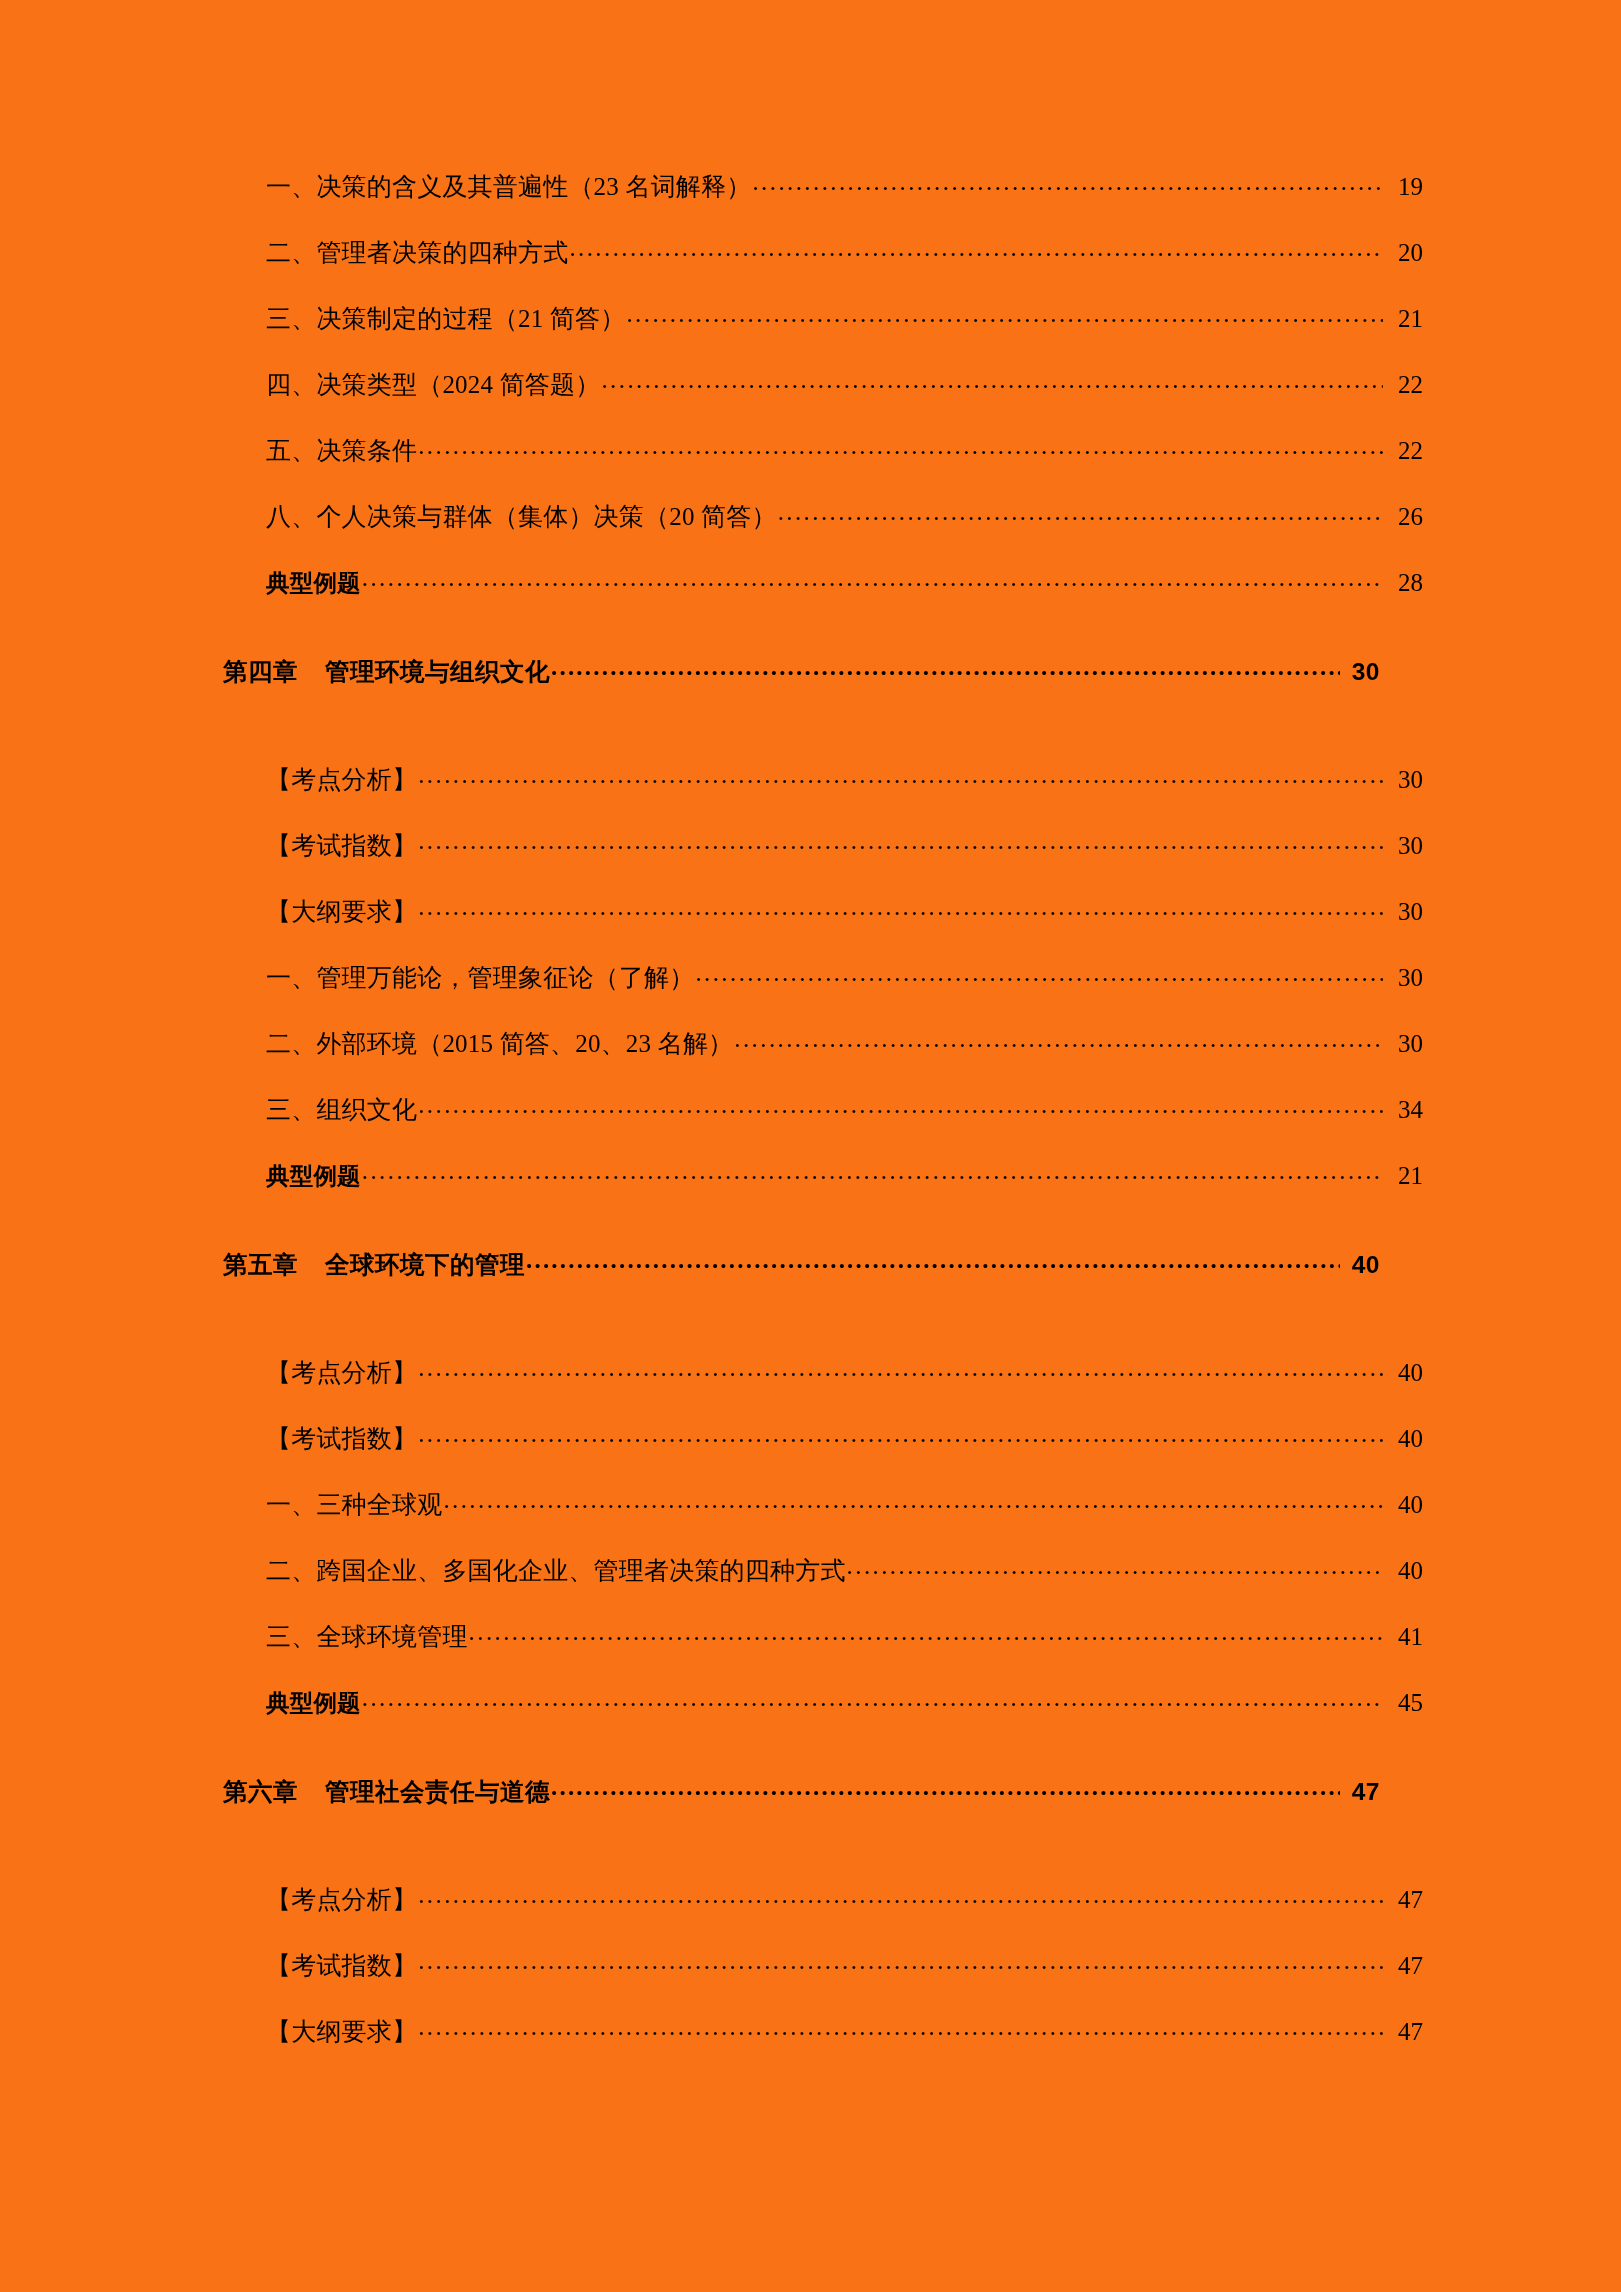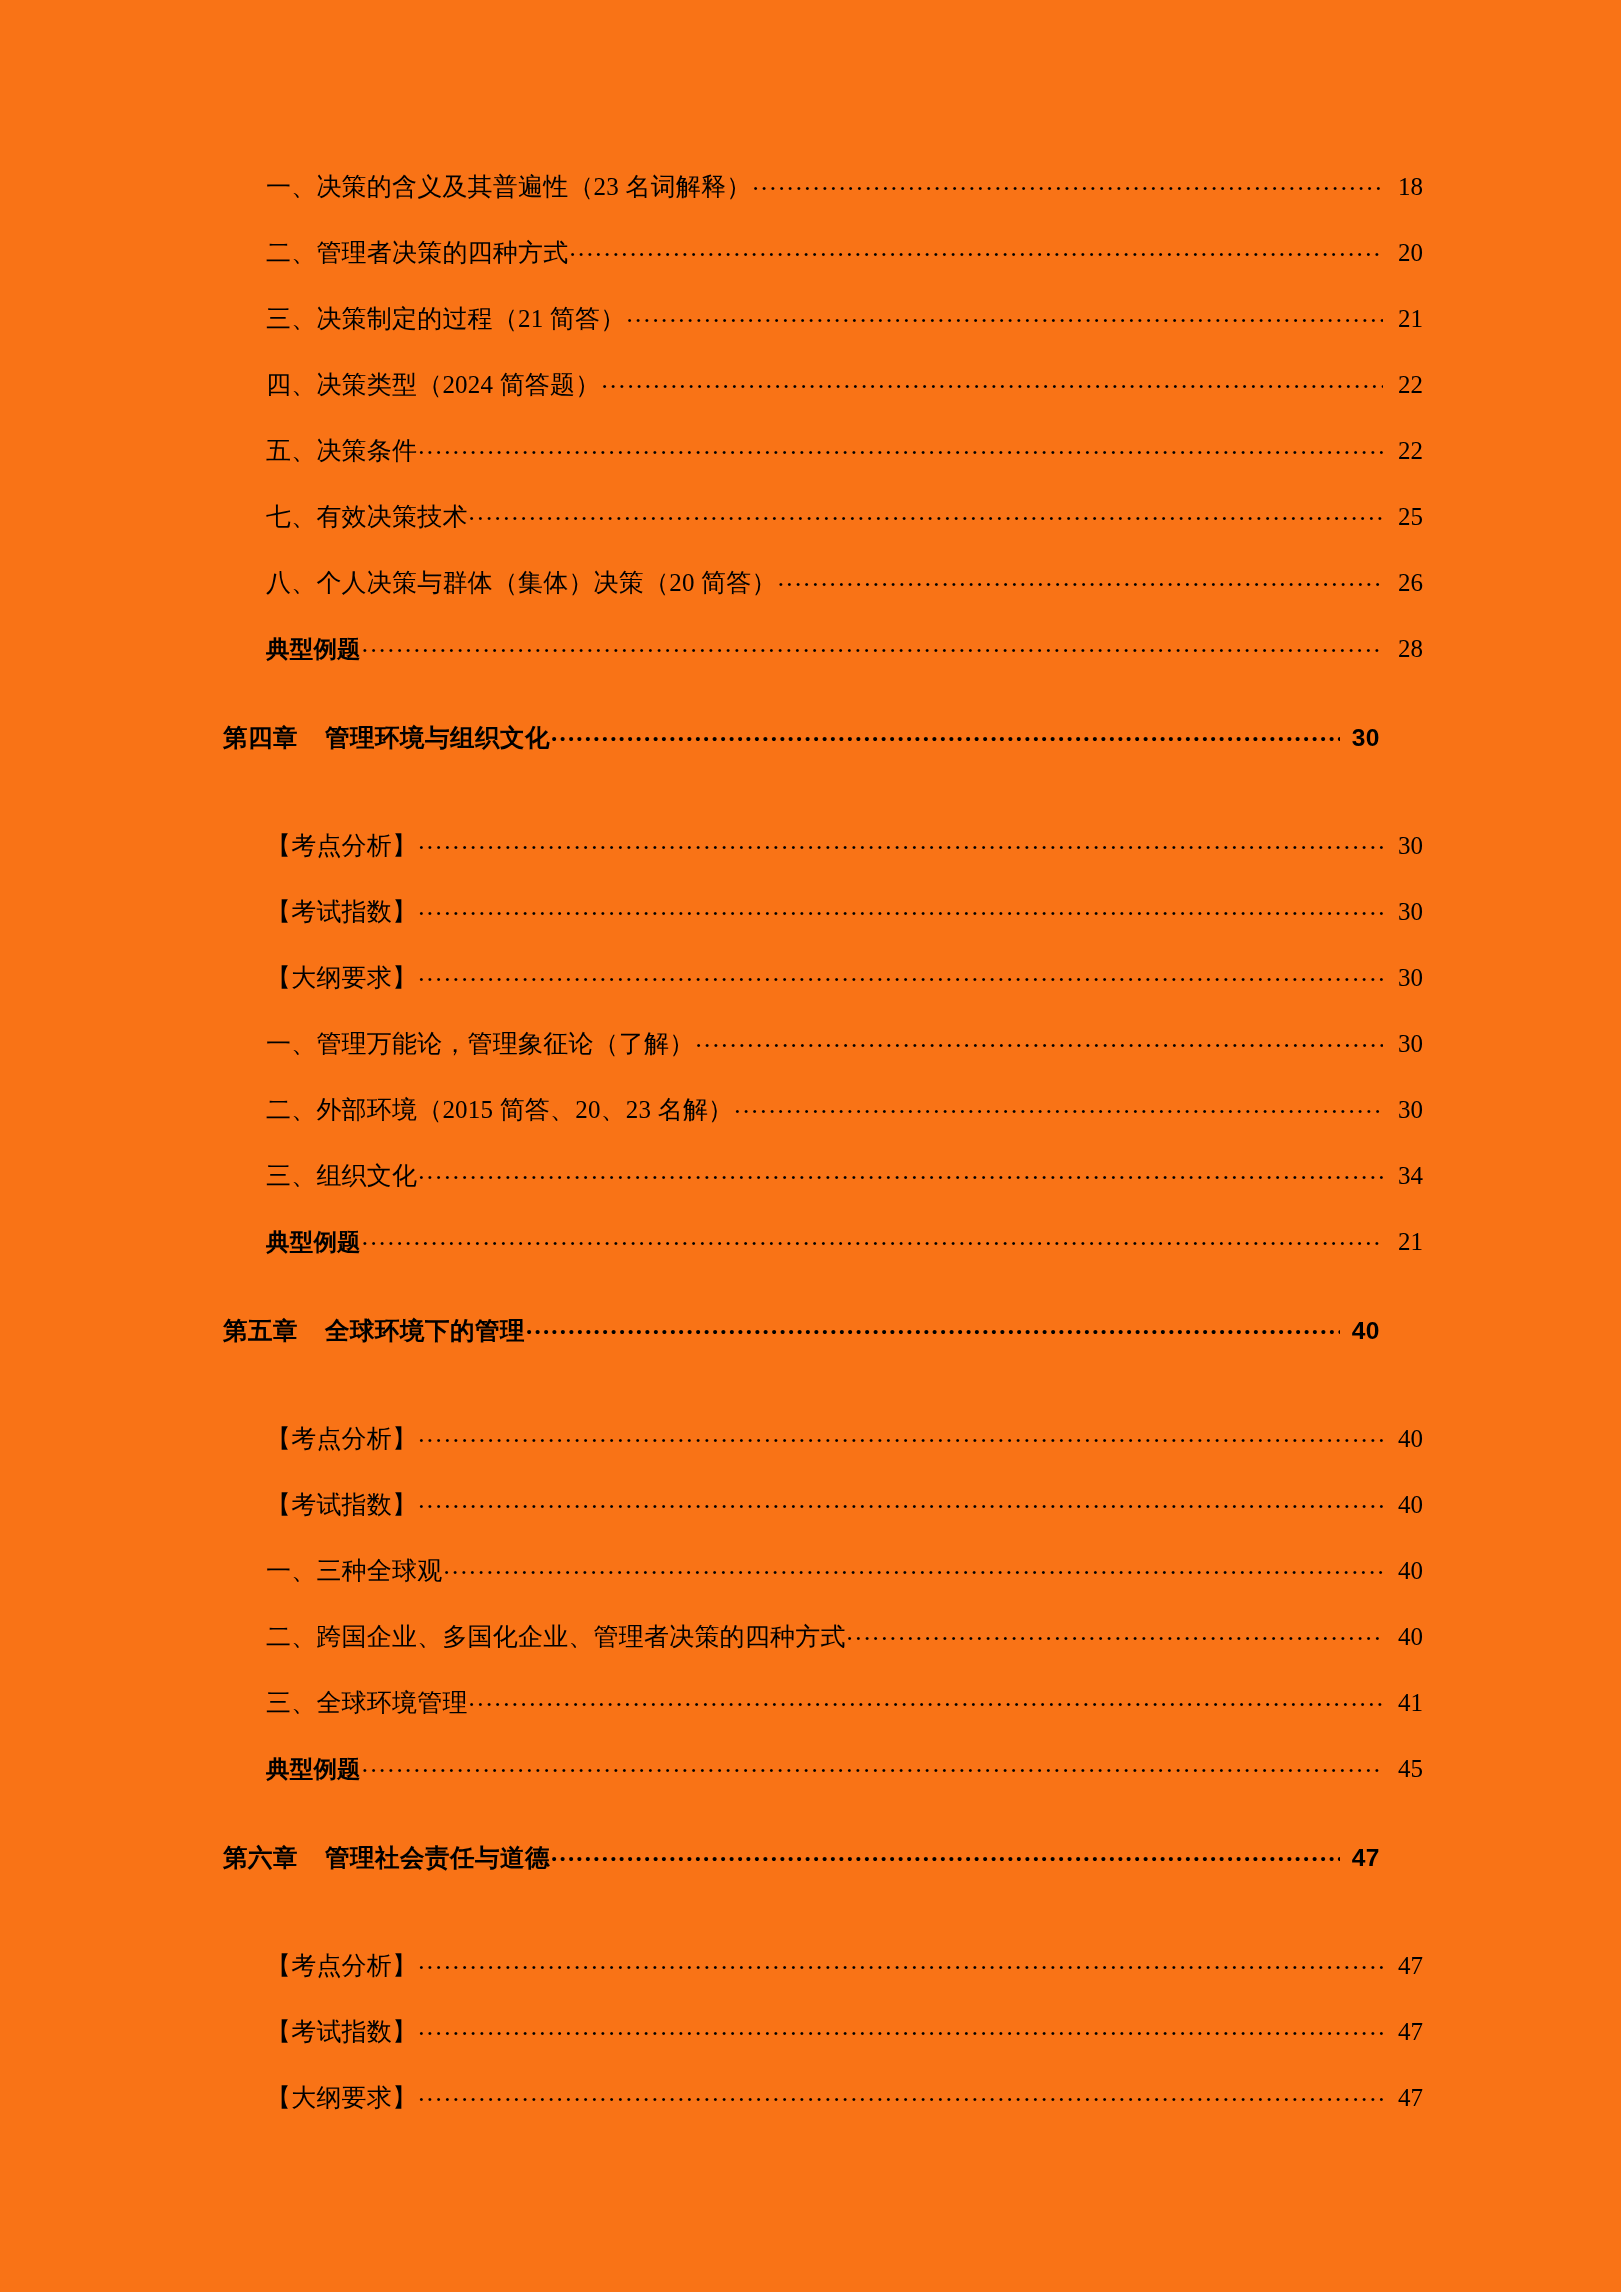--- a/index.html
+++ b/index.html
@@ -96,46 +96,41 @@
   }
 </style>
 </head>
 <body>
 
 <div class="page">
   <div class="toc" id="toc-root">
       <div class="toc-row lvl2 indent-2">
         <span class="toc-label">一、决策的含义及其普遍性（23 名词解释）</span>
         <span class="toc-leader"></span>
-        <span class="toc-page">18</span>
+        <span class="toc-page">19</span>
       </div>
       <div class="toc-row lvl2 indent-2">
         <span class="toc-label">二、管理者决策的四种方式</span>
         <span class="toc-leader"></span>
         <span class="toc-page">20</span>
       </div>
       <div class="toc-row lvl2 indent-2">
         <span class="toc-label">三、决策制定的过程（21 简答）</span>
         <span class="toc-leader"></span>
         <span class="toc-page">21</span>
       </div>
       <div class="toc-row lvl2 indent-2">
         <span class="toc-label">四、决策类型（2024 简答题）</span>
         <span class="toc-leader"></span>
         <span class="toc-page">22</span>
       </div>
       <div class="toc-row lvl2 indent-2">
         <span class="toc-label">五、决策条件</span>
         <span class="toc-leader"></span>
         <span class="toc-page">22</span>
-      </div>
-      <div class="toc-row lvl2 indent-2">
-        <span class="toc-label">七、有效决策技术</span>
-        <span class="toc-leader"></span>
-        <span class="toc-page">25</span>
       </div>
       <div class="toc-row lvl2 indent-2">
         <span class="toc-label">八、个人决策与群体（集体）决策（20 简答）</span>
         <span class="toc-leader"></span>
         <span class="toc-page">26</span>
       </div>
       <div class="toc-row lvl2 indent-2 subbold">
         <span class="toc-label">典型例题</span>
         <span class="toc-leader"></span>
         <span class="toc-page">28</span>

